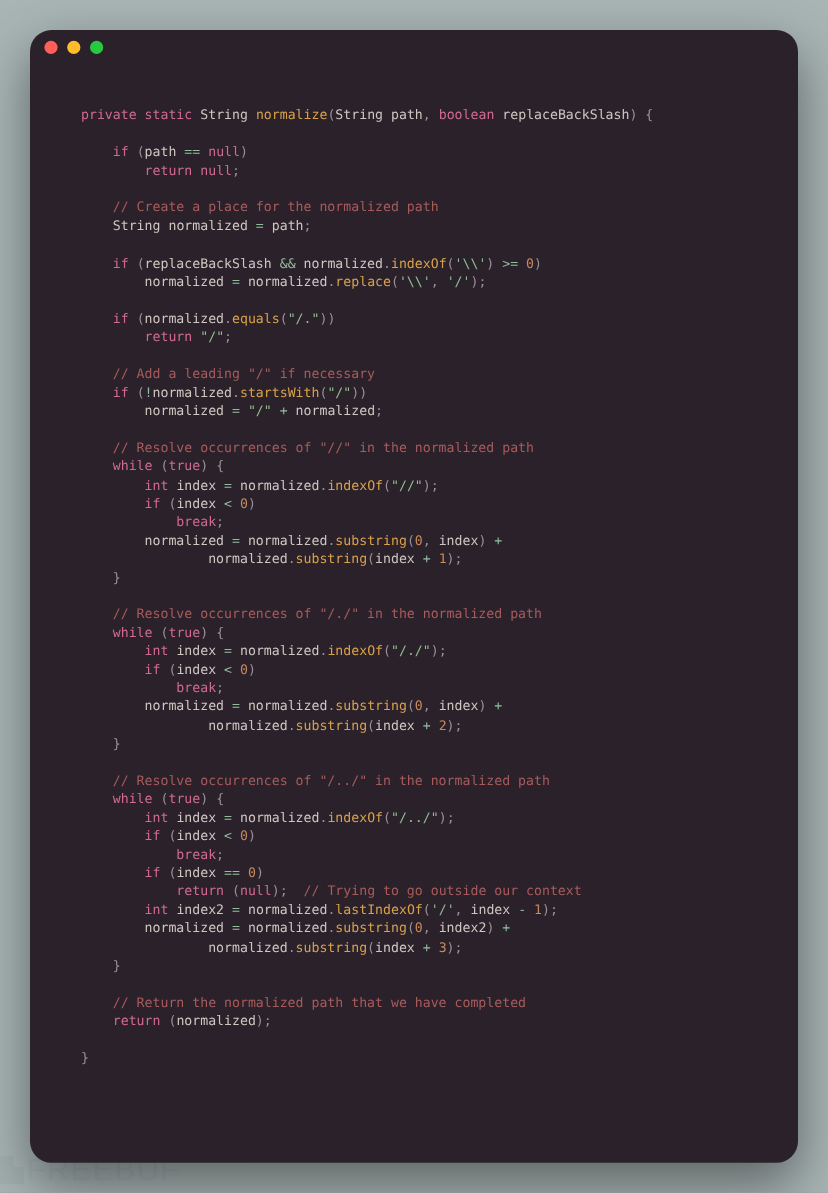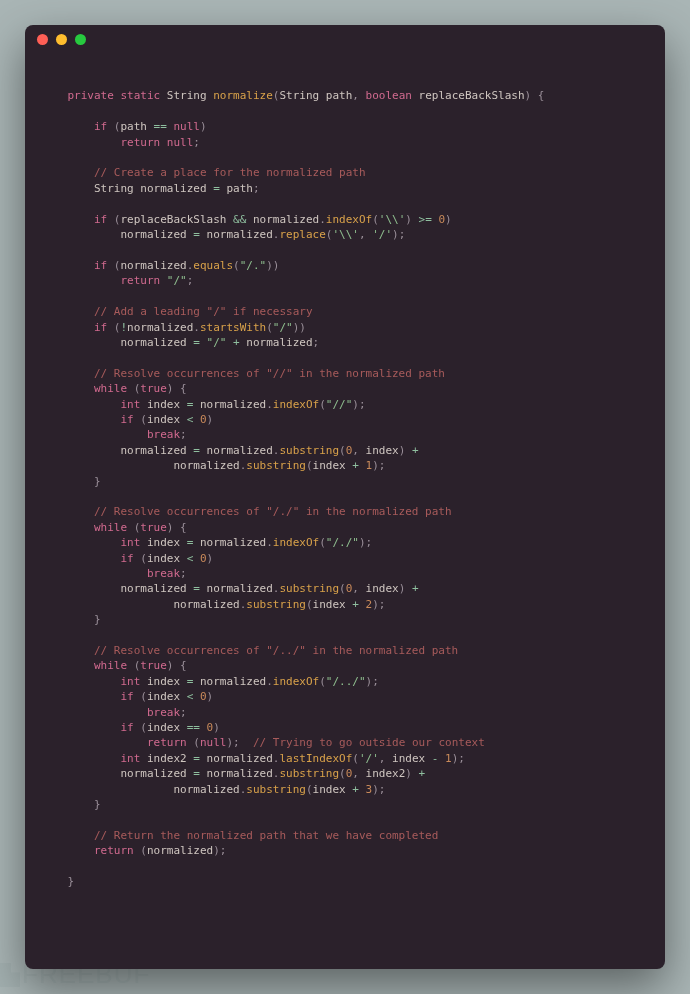--- a/index.html
+++ b/index.html
@@ -16,21 +16,21 @@
     width: 690px;
     height: 994px;
     display: flex;
     align-items: center;
     justify-content: center;
   }
   .window {
     width: 640px;
     height: 944px;
     background: #2b212b;
-    border-radius: 8px;
+    border-radius: 18px;
     box-shadow: 0 18px 45px rgba(0,0,0,0.45);
     overflow: hidden;
     position: relative;
   }
   .titlebar {
     height: 28px;
     display: flex;
     align-items: center;
     padding-left: 12px;
     gap: 8px;

